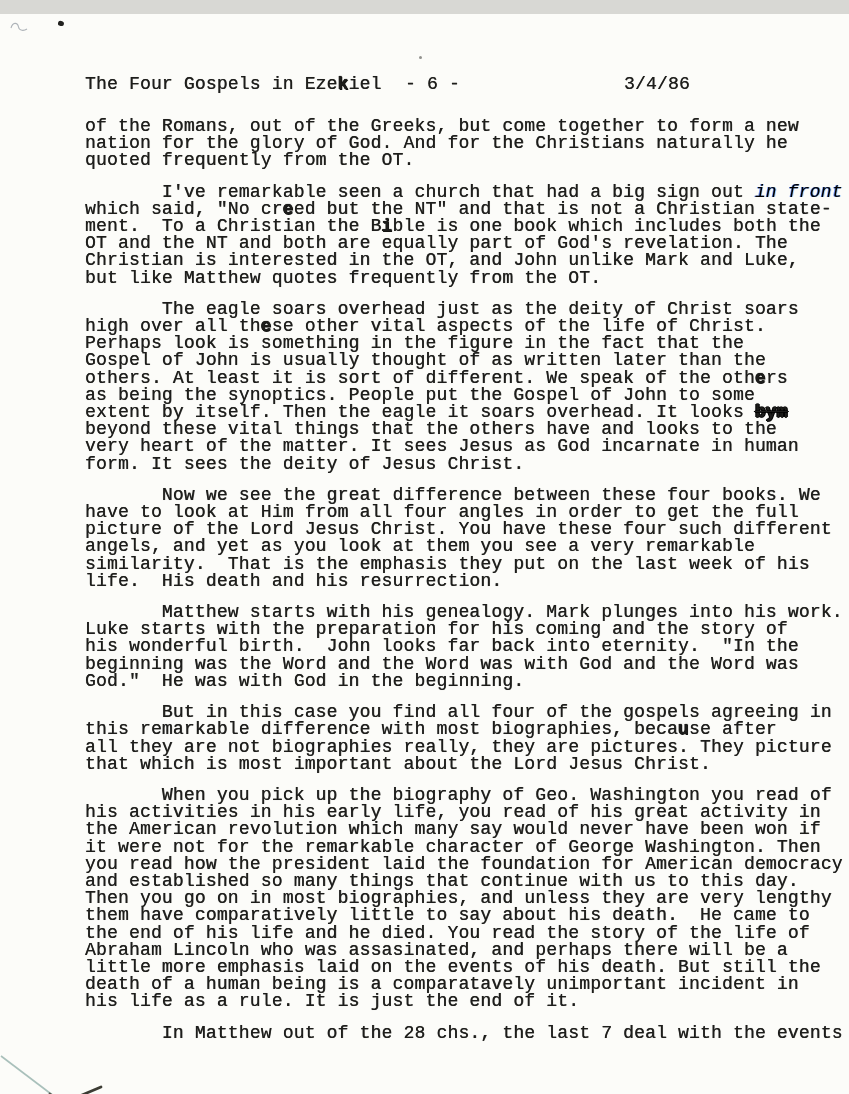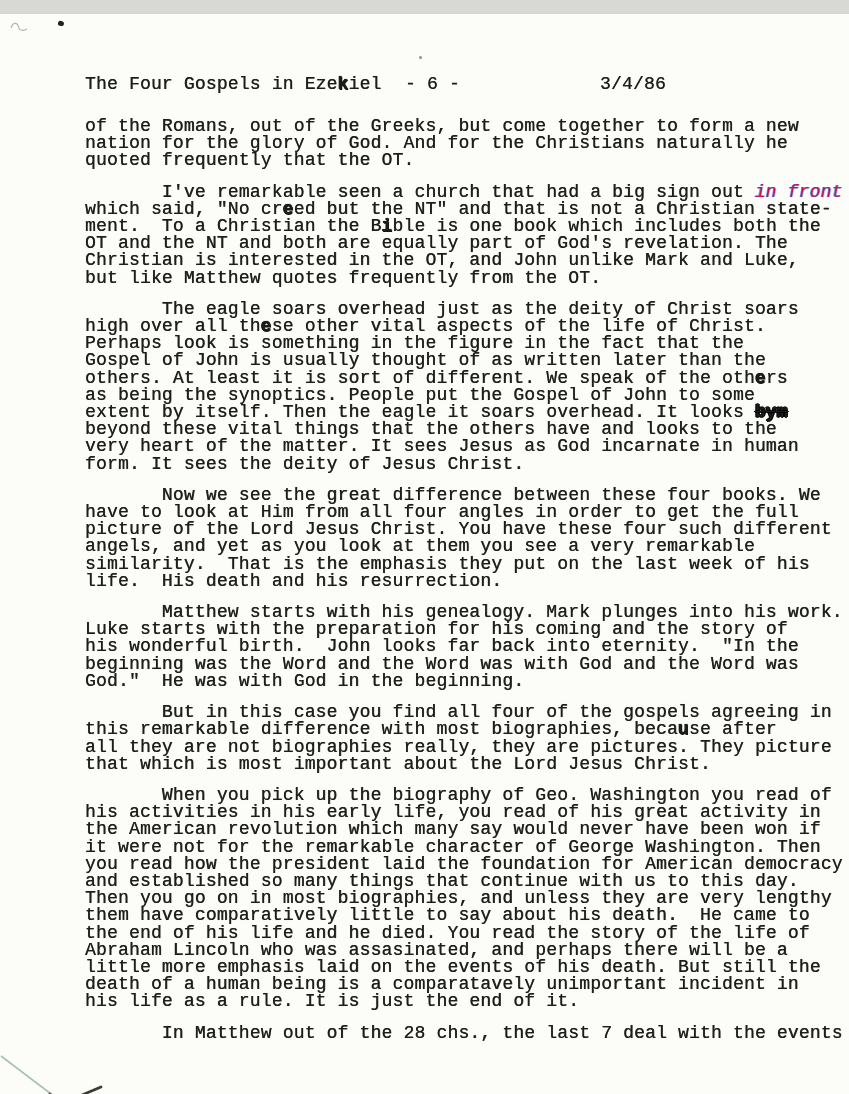--- a/index.html
+++ b/index.html
@@ -11,27 +11,27 @@
     background:#fcfcf9;
     overflow:hidden;
     font-family:Liberation Mono, monospace;
     color:#1d1d1b;
     text-shadow:0.35px 0 0 rgba(25,25,22,0.75), 0 0 0.7px rgba(25,25,22,0.3);
     letter-spacing:0.18px;
   }
   .doc-header{position:absolute;top:61px;left:0;width:100%;height:20px;font-size:18px;line-height:18px;}
   .doc-header .title{position:absolute;left:85px;white-space:pre;}
   .doc-header .pageno{position:absolute;left:405px;white-space:pre;}
-  .doc-header .date{position:absolute;left:600px;white-space:pre;}
+  .doc-header .date{position:absolute;left:624px;white-space:pre;}
   .doc-body{position:absolute;top:104px;left:85px;}
   .para{margin:0 0 14px 0;white-space:pre;font-size:18px;line-height:17.2px;}
   
   .seg-ov{font-weight:bold;text-shadow:0 0 1px #141412, 0.6px 0.6px 0 #141412, -0.4px 0 0 #141412;}
   
-  .seg-it{font-style:italic;color:#be185d;
+  .seg-it{font-style:italic;color:#000000;
     text-shadow:-0.9px 0 0 rgba(45,90,230,0.65), 0.9px 0.2px 0.5px rgba(90,170,255,0.55), 0 0 0.6px rgba(25,25,60,0.4);}
   
   .seg-xo{font-weight:bold;text-decoration:line-through;
     text-shadow:0 0 1.2px #000, 1px 0 0 #000, -1px 0 0 #000, 0 1px 0 rgba(0,0,0,0.85), 0 -1px 0 rgba(0,0,0,0.6);}
   .artifact{position:absolute;}
   .ink-dot{left:58px;top:7px;width:6px;height:5px;background:#21211f;border-radius:45% 55% 50% 40%;transform:rotate(12deg);}
   .ink-speck{left:419px;top:42px;width:3px;height:3px;background:#6e6e6a;border-radius:50%;opacity:0.75;}
   .squiggle-svg{left:9px;top:5px;}
   .checkmark-svg{left:0;top:1025px;}
 </style>
@@ -48,21 +48,21 @@
 
   <header class="doc-header">
     <span class="title"><span>The Four Gospels in Eze</span><span class="seg-ov">k</span><span>iel</span></span>
     <span class="pageno">- 6 -</span>
     <span class="date">3/4/86</span>
   </header>
 
   <main class="doc-body">
       <p class="para"><span>of the Romans, out of the Greeks, but come together to form a new
 nation for the glory of God. And for the Christians naturally he
-quoted frequently that the OT.</span></p>
+quoted frequently from the OT.</span></p>
       <p class="para"><span>       I've remarkable seen a church that had a big sign out </span><span class="seg-it">in front</span><span>
 which said, "No cr</span><span class="seg-ov">e</span><span>ed but the NT" and that is not a Christian state-
 ment.  To a Christian the B</span><span class="seg-ov">i</span><span>ble is one book which includes both the
 OT and the NT and both are equally part of God's revelation. The
 Christian is interested in the OT, and John unlike Mark and Luke,
 but like Matthew quotes frequently from the OT.</span></p>
       <p class="para"><span>       The eagle soars overhead just as the deity of Christ soars
 high over all th</span><span class="seg-ov">e</span><span>se other vital aspects of the life of Christ.
 Perhaps look is something in the figure in the fact that the
 Gospel of John is usually thought of as written later than the

